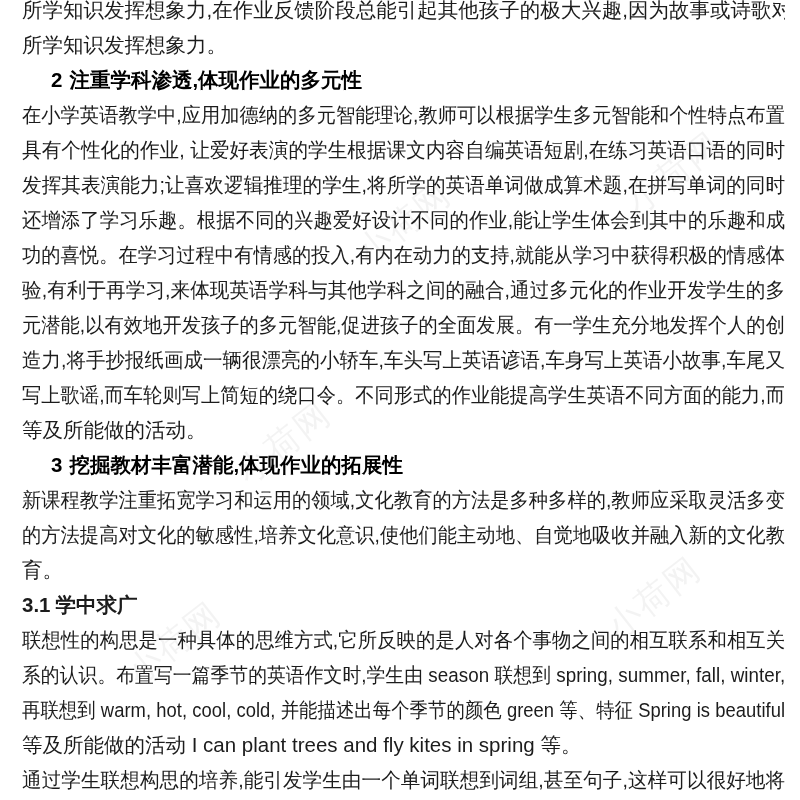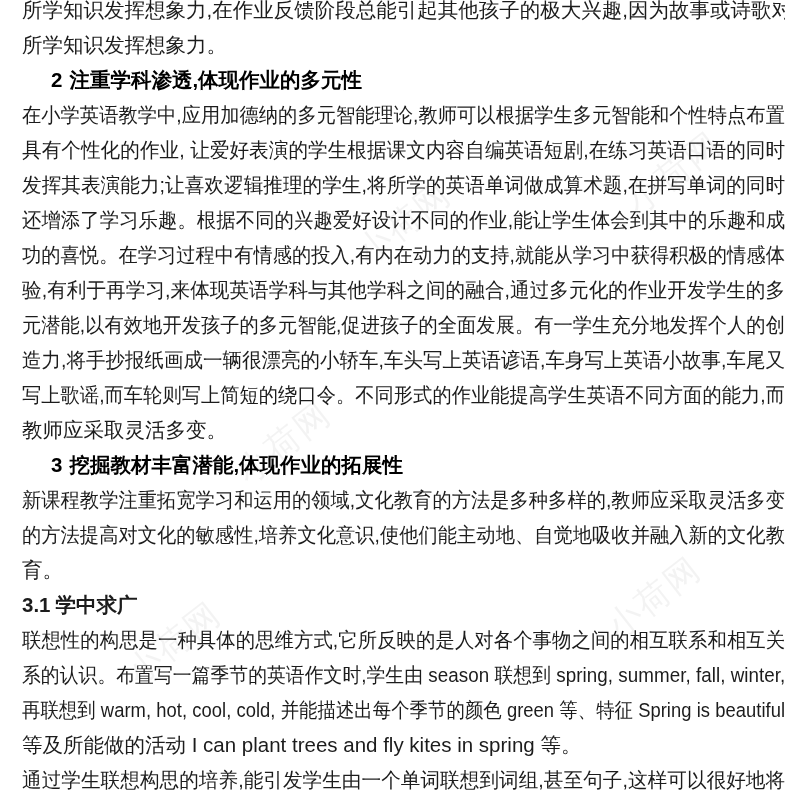--- a/index.html
+++ b/index.html
@@ -124,21 +124,21 @@
     <div>
       <div class="line just" style="transform-origin: left center; transform: scaleX(0.938499);">在小学英语教学中,应用加德纳的多元智能理论,教师可以根据学生多元智能和个性特点布置</div>
       <div class="line just" style="transform-origin: left center; transform: scaleX(0.95614);">具有个性化的作业, 让爱好表演的学生根据课文内容自编英语短剧,在练习英语口语的同时</div>
       <div class="line just" style="transform-origin: left center; transform: scaleX(0.95614);">发挥其表演能力;让喜欢逻辑推理的学生,将所学的英语单词做成算术题,在拼写单词的同时</div>
       <div class="line just" style="transform-origin: left center; transform: scaleX(0.945477);">还增添了学习乐趣。根据不同的兴趣爱好设计不同的作业,能让学生体会到其中的乐趣和成</div>
       <div class="line just" style="transform-origin: left center; transform: scaleX(0.938499);">功的喜悦。在学习过程中有情感的投入,有内在动力的支持,就能从学习中获得积极的情感体</div>
       <div class="line just" style="transform-origin: left center; transform: scaleX(0.95614);">验,有利于再学习,来体现英语学科与其他学科之间的融合,通过多元化的作业开发学生的多</div>
       <div class="line just" style="transform-origin: left center; transform: scaleX(0.938499);">元潜能,以有效地开发孩子的多元智能,促进孩子的全面发展。有一学生充分地发挥个人的创</div>
       <div class="line just" style="transform-origin: left center; transform: scaleX(0.949005);">造力,将手抄报纸画成一辆很漂亮的小轿车,车头写上英语谚语,车身写上英语小故事,车尾又</div>
       <div class="line just" style="transform-origin: left center; transform: scaleX(0.938499);">写上歌谣,而车轮则写上简短的绕口令。不同形式的作业能提高学生英语不同方面的能力,而</div>
-      <div class="line">教师应采取灵活多变。</div>
+      <div class="line">等及所能做的活动。</div>
     </div>
 
     <div class="heading"><span class="num">3</span><span>挖掘教材丰富潜能,体现作业的拓展性</span></div>
 
     <div>
       <div class="line just" style="transform-origin: left center; transform: scaleX(0.938499);">新课程教学注重拓宽学习和运用的领域,文化教育的方法是多种多样的,教师应采取灵活多变</div>
       <div class="line just" style="transform-origin: left center; transform: scaleX(0.938499);">的方法提高对文化的敏感性,培养文化意识,使他们能主动地、自觉地吸收并融入新的文化教</div>
       <div class="line">育。</div>
     </div>
 

